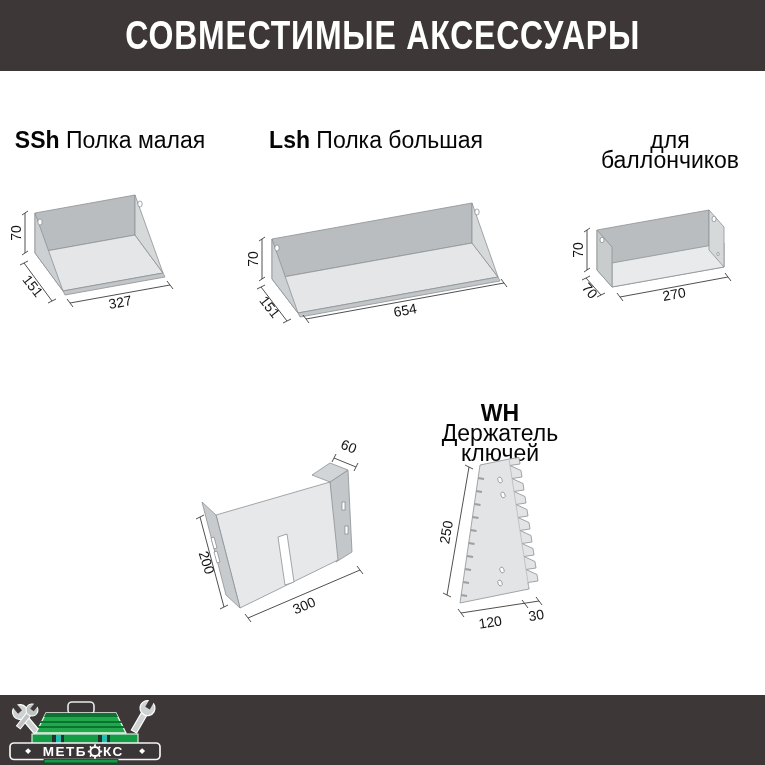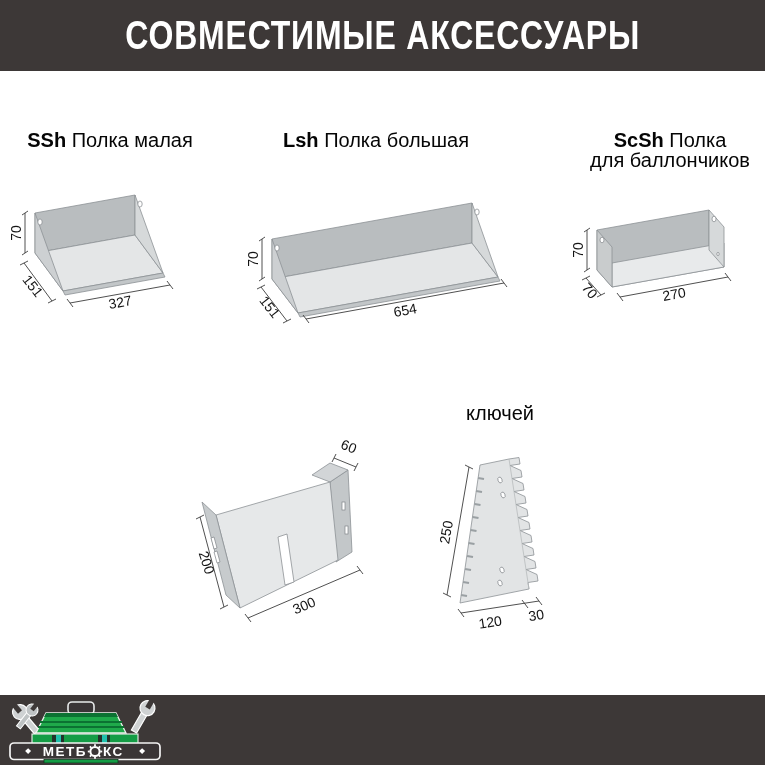--- a/index.html
+++ b/index.html
@@ -7,21 +7,21 @@
         font-family:"Liberation Sans", sans-serif;}
   
   .band{position:absolute;left:0;width:765px;background:#3d3837;}
   .band.header{top:0;height:71px;}
   .band.footer{top:695px;height:70px;}
   .title{position:absolute;left:0;top:0;width:765px;height:71px;display:flex;
          align-items:center;justify-content:center;color:#ffffff;}
   .title .inner{display:inline-block;font-size:40px;font-weight:bold;letter-spacing:1px;
          transform:scaleX(0.8);transform-origin:center;white-space:nowrap;}
   
-  .plabel{position:absolute;font-size:20px;color:#050505;text-align:center;line-height:20px;}
+  .plabel{position:absolute;font-size:23px;color:#050505;text-align:center;line-height:20px;}
   .plabel .code{font-weight:bold;}
   .plabel.allbold{font-weight:bold;}
   .pdraw{position:absolute;}
   
   svg .metal{stroke:#8d9295;stroke-width:0.8;stroke-linejoin:round;}
   svg .hole{fill:#ffffff;stroke:#7f8488;stroke-width:0.7;}
   svg .dim{stroke:#3c3c3c;stroke-width:0.9;fill:none;}
   svg .dimtxt{font-family:"Liberation Sans",sans-serif;font-size:14px;fill:#141414;}
   svg .fold{stroke:#b7bbbd;stroke-width:0.8;fill:none;}
   
@@ -101,24 +101,20 @@
     </g>
     <g>
       <line class="dim" x1="66" y1="126" x2="264" y2="90"></line>
       <line class="dim" x1="63" y1="122" x2="69" y2="130"></line>
         <line class="dim" x1="261" y1="86" x2="267" y2="94"></line>
       <text class="dimtxt" x="166" y="122" text-anchor="middle" transform="rotate(-10 166 122)">654</text>
     </g>
   </svg>
 
   <div class="plabel" style="left:580px;top:130px;width:180px;">
-    <div>
-      <span class="code">ScSh</span>
-      <span>Полка</span>
-    </div>
     <div>для баллончиков</div>
   </div>
   <svg class="pdraw" style="left:572px;top:198px;" width="190" height="118" viewBox="0 0 190 118">
     <g>
       <polygon class="metal" points="25,32 137,12 137,52 25,72" fill="#b9bdbf"></polygon>
       <polygon class="metal" points="25,72 137,52 152,69 40,89" fill="#dfe1e2"></polygon>
       <polygon class="metal" points="40,89 152,69 152,45 40,65" fill="#e8eaeb"></polygon>
       <polygon class="metal" points="25,32 40,49 40,89 25,72" fill="#c9cccd"></polygon>
       <polygon class="metal" points="137,12 152,29 152,69 137,52" fill="#d6d9da"></polygon>
       <ellipse class="hole" cx="30" cy="42" rx="2" ry="2.8"></ellipse>
@@ -171,20 +167,24 @@
     </g>
     <g>
       <line class="dim" x1="146" y1="20" x2="168" y2="29"></line>
       <line class="dim" x1="144" y1="24" x2="148" y2="16"></line>
         <line class="dim" x1="166" y1="33" x2="170" y2="25"></line>
       <text class="dimtxt" x="159" y="13" text-anchor="middle" transform="rotate(22 159 13)">60</text>
     </g>
   </svg>
 
   <div class="plabel" style="left:420px;top:403px;width:160px;">
+    <div>
+      <span class="code">WH</span>
+      <span>Держатель</span>
+    </div>
     <div>ключей</div>
   </div>
   <svg class="pdraw" style="left:425px;top:443px;" width="165" height="190" viewBox="0 0 165 190">
     <g>
       <path class="metal" fill="#e2e4e5" d="M55,22 L84,16
            L94,14.5 L95,21 L85,22.5
            L96,27.5 L97,34 L87,35.5
            L98,40.5 L99,47 L89,48.5
            L100,53.5 L101,60 L91,61.5
            L102,66.5 L103,73 L93,74.5

